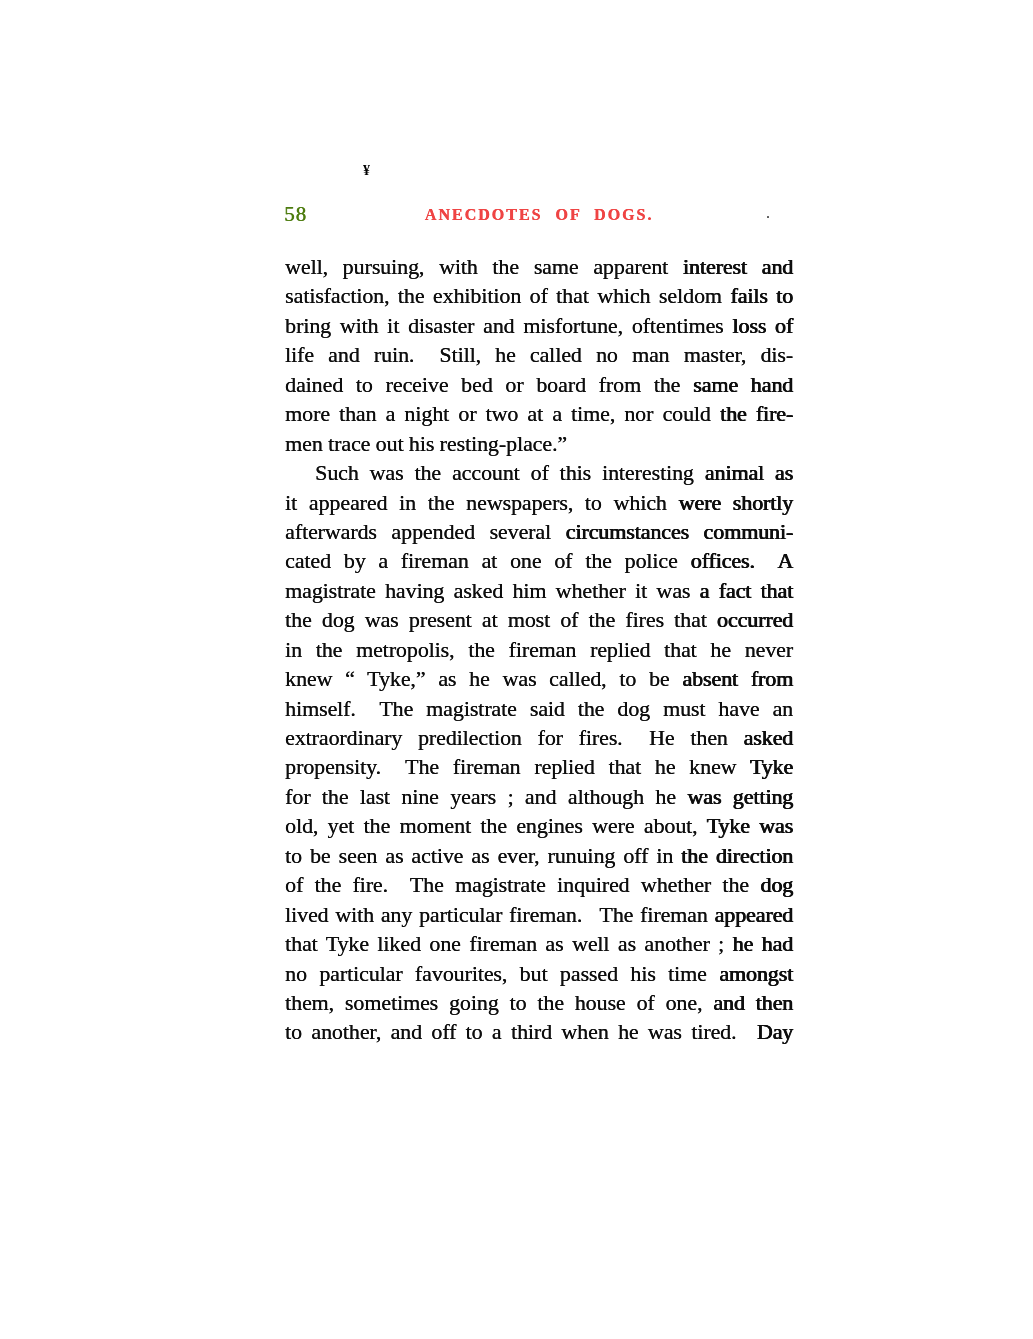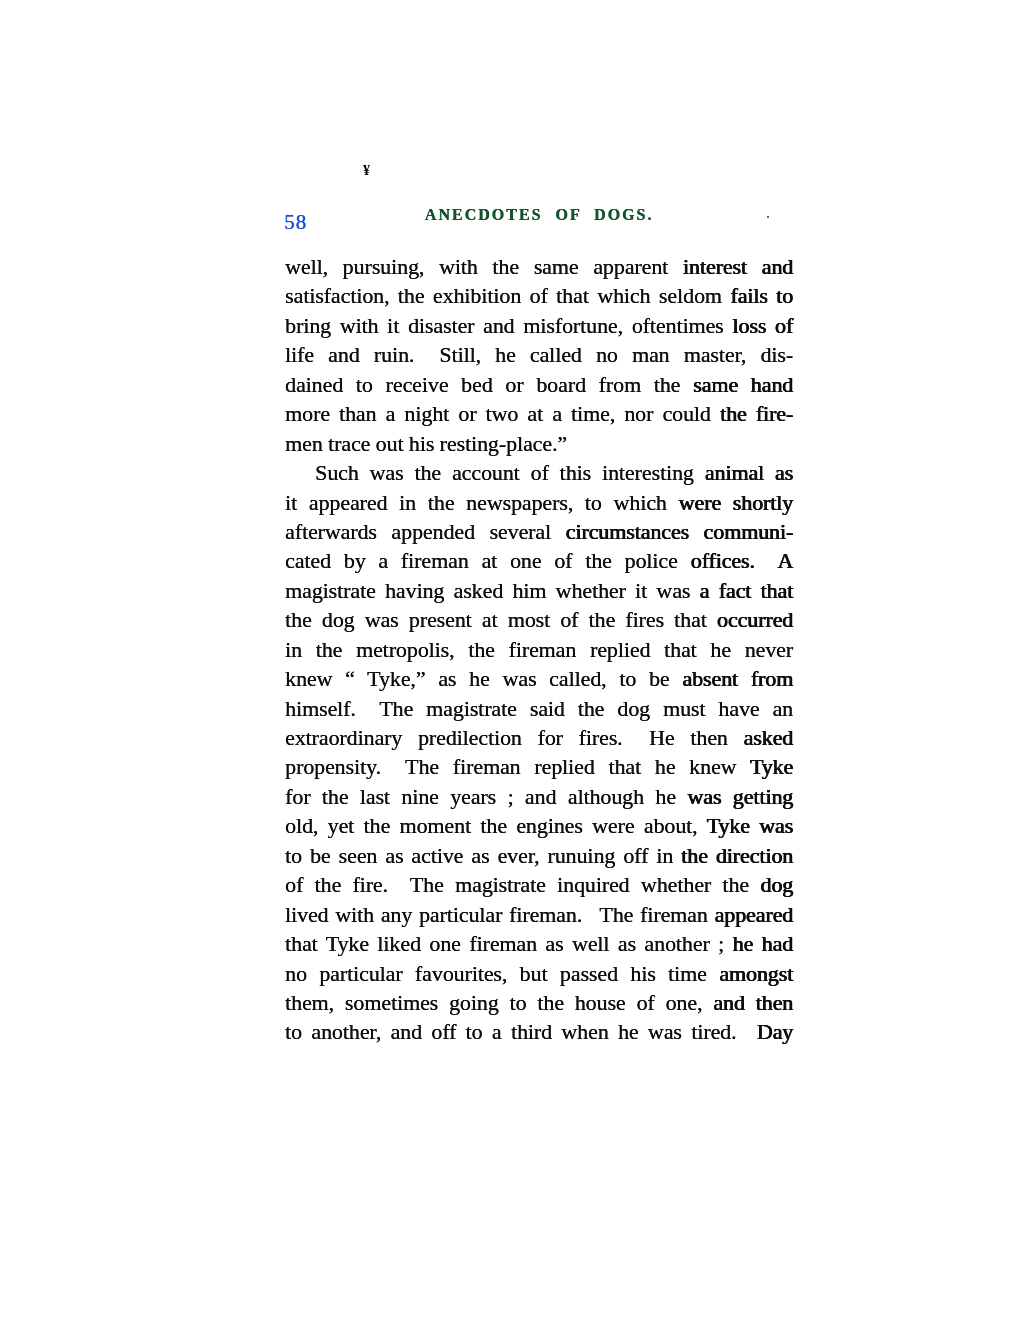--- a/index.html
+++ b/index.html
@@ -26,35 +26,34 @@
     font-weight: bold;
     color: #000;
     transform: scaleY(1.05);
   }
   .pagenum {
     position: absolute;
     left: 284px;
     top: 202px;
     font-size: 21px;
     letter-spacing: 1px;
-    color: #1d4ed8;
+    color: #4d7c0f;
     text-shadow: 0.5px 0 0 currentColor;
-    margin-top: 8px;
   }
   .running-title {
     position: absolute;
     left: 285px;
     top: 206px;
     width: 508px;
     text-align: center;
     font-weight: bold;
     font-size: 16px;
     letter-spacing: 2px;
     word-spacing: 7px;
-    color: #14532d;
+    color: #ef4444;
     text-shadow: 0.4px 0 0 currentColor;
   }
   .stray {
     position: absolute;
     left: 766px;
     top: 204px;
     font-size: 16px;
     color: #333;
   }
   .text-block {

